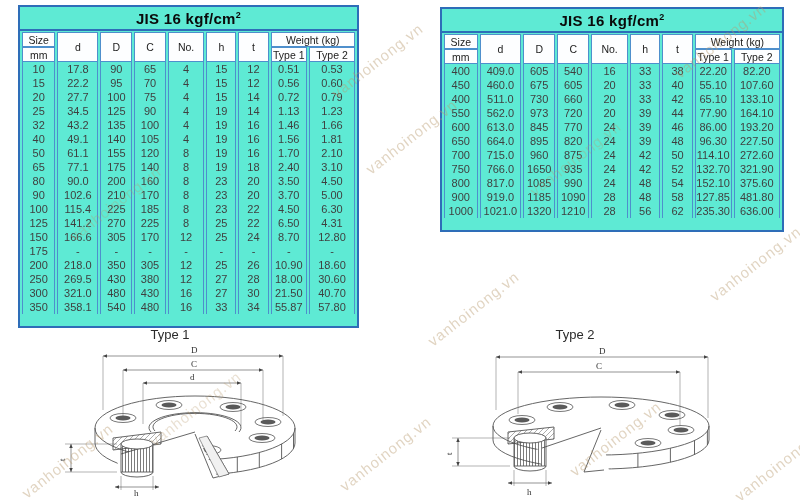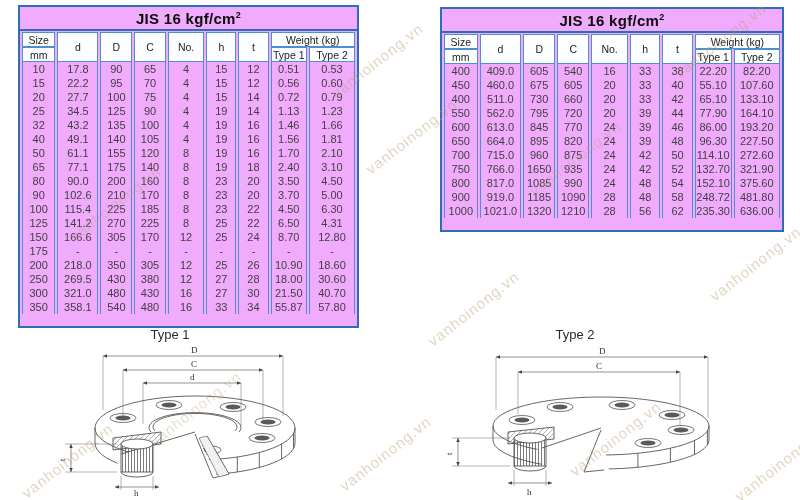--- a/index.html
+++ b/index.html
@@ -2,21 +2,21 @@
 <html><head>
 <meta charset="utf-8">
 <style>
   html,body{margin:0;padding:0;}
   body{
     width:800px;height:500px;position:relative;overflow:hidden;
     background:#ffffff;font-family:"Liberation Sans",sans-serif;
   }
   
   .tablebox{
-    position:absolute;background:#f0abfc;
+    position:absolute;background:#5eead4;
     border:2px solid #2e6db8;
   }
   .tablebox.left{left:18px;top:5px;width:337px;}
   .tablebox.right{left:440px;top:7px;width:340px;}
   .tbl-title{
     text-align:center;font-weight:bold;font-size:15px;color:#0a0a0a;
     padding:3px 0 2px 0;border-bottom:2px solid #2e6db8;letter-spacing:.3px;
   }
   .tbl-title sup{font-size:9px;}
   table.spec{
@@ -350,21 +350,21 @@
           <td>660</td>
           <td>20</td>
           <td>33</td>
           <td>42</td>
           <td>65.10</td>
           <td>133.10</td>
         </tr>
         <tr>
           <td>550</td>
           <td>562.0</td>
-          <td>795</td>
+          <td>973</td>
           <td>720</td>
           <td>20</td>
           <td>39</td>
           <td>44</td>
           <td>77.90</td>
           <td>164.10</td>
         </tr>
         <tr>
           <td>600</td>
           <td>613.0</td>
@@ -421,21 +421,21 @@
           <td>375.60</td>
         </tr>
         <tr>
           <td>900</td>
           <td>919.0</td>
           <td>1185</td>
           <td>1090</td>
           <td>28</td>
           <td>48</td>
           <td>58</td>
-          <td>248.72</td>
+          <td>127.85</td>
           <td>481.80</td>
         </tr>
         <tr>
           <td>1000</td>
           <td>1021.0</td>
           <td>1320</td>
           <td>1210</td>
           <td>28</td>
           <td>56</td>
           <td>62</td>

